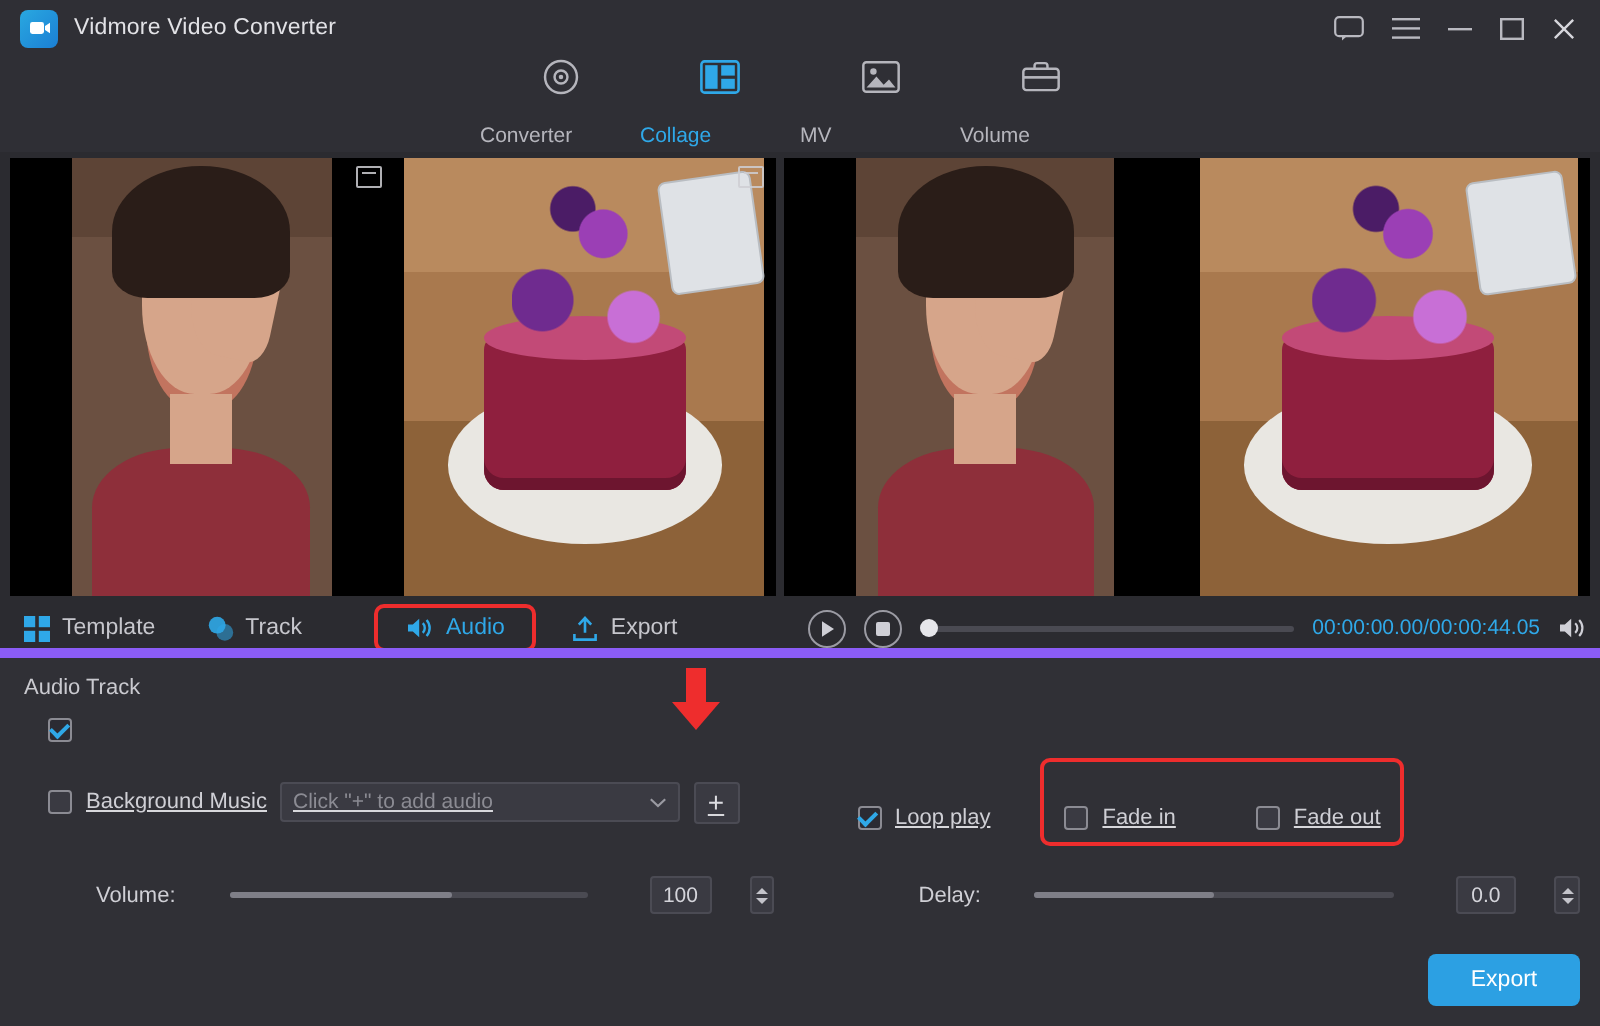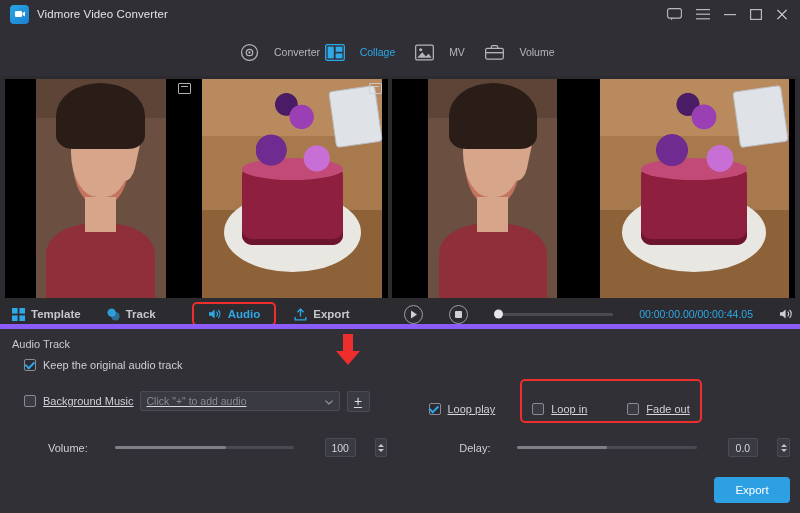--- a/index.html
+++ b/index.html
@@ -53,22 +53,21 @@
     display: flex;
     align-items: center;
     justify-content: center;
     gap: 0px;
     position: relative;
   }
   .nav-item {
     width: 80px;
     height: 48px;
     display: flex;
-    flex-direction: row;
-    align-items: center;
+    flex-direction: column;
     justify-content: center;
     gap: 15px;
     font-size: 10.5px;
     color: #b5b5bc;
     cursor: pointer;
   }
   .nav-item.active { color: #2fa8e8; }
   .nav-ico { height: 17px; display:flex; align-items:center; justify-content:center;}
   .nav-ico svg { display:block; }
 
@@ -178,36 +177,35 @@
     align-items: center;
     padding: 0 6px;
     gap: 14px;
     position: relative;
   }
   .tool-tab {
     display: flex; align-items: center; gap: 6px;
     font-size: 11.5px; color: #c6c6cc;
     padding: 3px 6px;
     cursor: pointer;
-    font-weight: bold;
   }
   .tool-tab.active { color: #2fa8e8; }
   .tool-tab.boxed {
     outline: 2px solid #ee2d2d;
     border-radius: 3px;
     padding: 4px 14px;
     margin-left: 18px;
   }
   .tool-ico{ display:flex; align-items:center; }
 
   
   .playerbar {
     position: absolute;
     left: 404px; right: 6px; top: 0; height: 32px;
-    display: flex; align-items: center; gap: 26px;
+    display: flex; align-items: center; gap: 9px;
   }
   .round-btn {
     width: 19px; height: 19px; border-radius: 50%;
     border: 1px solid #9b9ba3;
     display: flex; align-items: center; justify-content: center;
     color: #cfcfd6; font-size: 8px;
   }
   .seek {
     flex: 1; height: 3px; background: #4a4a52; border-radius: 2px; position: relative;
   }
@@ -510,21 +508,20 @@
         </svg>
     </div>
   </div>
 </div>
 
 <div class="audio-panel">
   <div class="section-title">Audio Track</div>
 
   <div class="row" style="margin:0 0 10px 14px;">
     <span class="cbox checked"></span>
-    <span class="cb-label">Keep the original audio track</span>
   </div>
 
   <div class="row" style="margin:0 0 0 14px; align-items:center;text-decoration:underline;">
     <span class="cbox"></span>
     <span class="cb-label">Background Music</span>
     <div class="combo">
       <span>Click "+" to add audio</span>
       <span>
         <svg width="8" height="5" viewBox="0 0 8 5">
             <path d="M0.4 0.6 L4 4 L7.6 0.6" fill="none" stroke="#9a9aa2" stroke-width="1.1"></path>
@@ -534,21 +531,21 @@
     <div class="plus-btn">+</div>
 
     <div class="row" style="margin-left:59px;">
       <span class="cbox checked"></span>
       <span class="cb-label">Loop play</span>
     </div>
 
     <div class="fade-box" style="margin-left:27px;">
       <div class="row">
         <span class="cbox"></span>
-        <span class="cb-label">Loop in</span>
+        <span class="cb-label">Fade in</span>
       </div>
       <div class="row">
         <span class="cbox"></span>
         <span class="cb-label">Fade out</span>
       </div>
     </div>
   </div>
 
   <div class="row" style="margin:17px 0 0 38px; align-items:center;gap:17px;">
     <span class="label-sm">Volume:</span>

